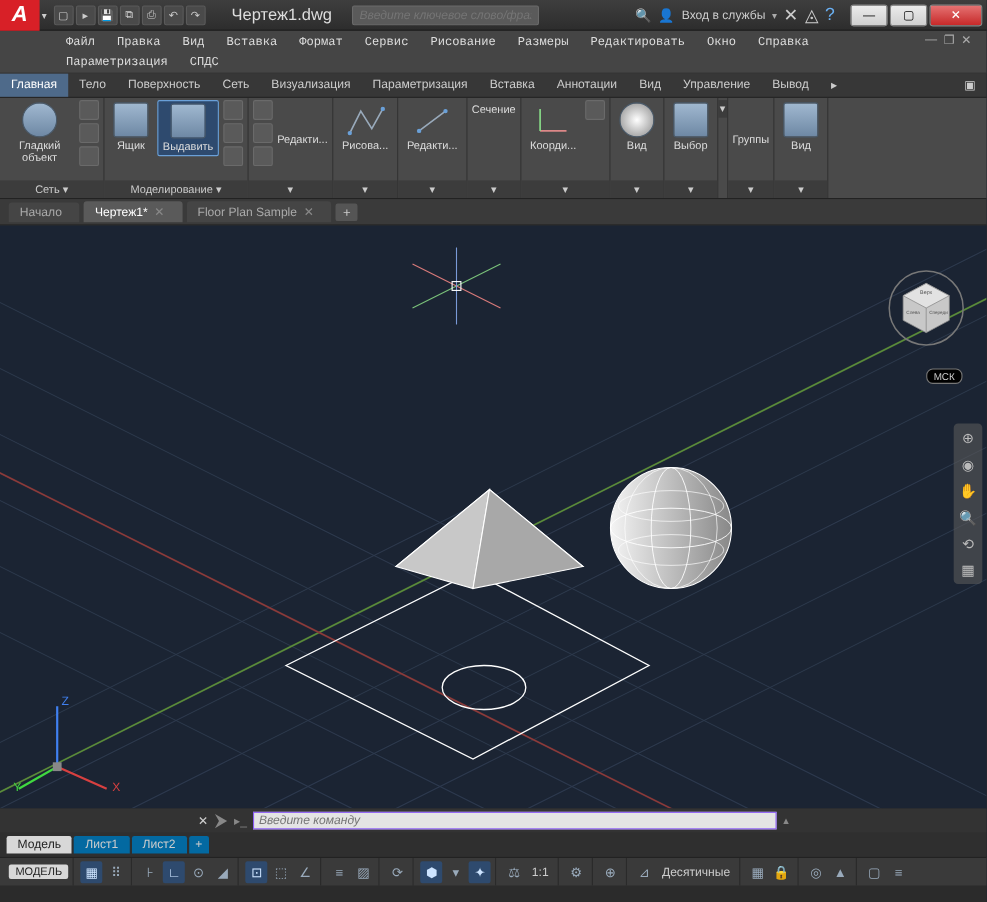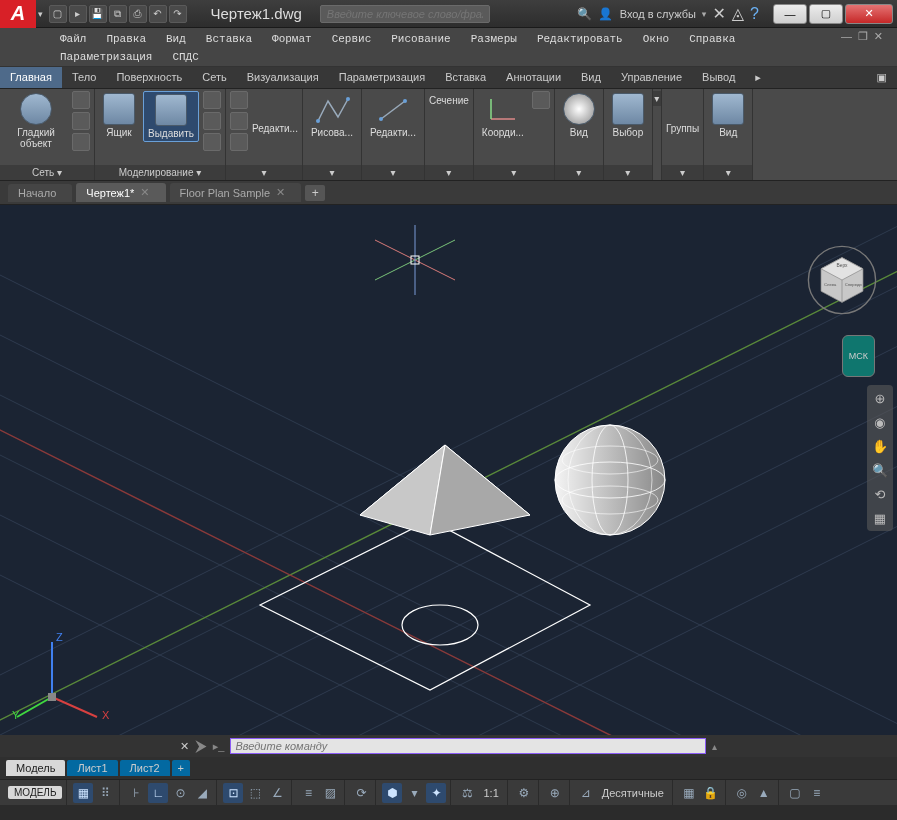--- a/index.html
+++ b/index.html
@@ -49,21 +49,21 @@
 .tab-close { font-size: 11px; color: #888; }
 .tab-add { width: 20px; height: 16px; background: #555; color: #ccc; display: flex; align-items: center; justify-content: center; border-radius: 2px; font-size: 12px; }
 
 
 .viewport { position: relative; height: 530px; background: #1b2433; overflow: hidden; }
 .vp-label { position: absolute; top: 6px; left: 8px; color: #fff; font-size: 11px; z-index: 5; background: rgba(0,0,0,0.2); padding: 1px 2px; }
 .grid-svg { position: absolute; inset: 0; }
 .axis-svg { position: absolute; inset: 0; pointer-events: none; }
 .shapes-svg { position: absolute; inset: 0; pointer-events: none; }
 .viewcube { position: absolute; top: 40px; right: 20px; width: 70px; height: 70px; }
-.mck-badge { position: absolute; top: 130px; right: 22px; background: #0f766e; color: #ccc; font-size: 9px; padding: 15px 6px; border-radius: 6px; border: 1px solid #777; }
+.mck-badge { position: absolute; top: 130px; right: 22px; background: #000000; color: #ccc; font-size: 9px; padding: 1px 6px; border-radius: 6px; border: 1px solid #777; }
 .nav-bar { position: absolute; right: 4px; top: 180px; width: 26px; background: rgba(90,90,90,0.6); border-radius: 4px; padding: 4px 0; display: flex; flex-direction: column; gap: 6px; align-items: center; }
 .nav-tool { width: 18px; height: 18px; color: #bbb; font-size: 13px; display: flex; align-items: center; justify-content: center; }
 .ucs { position: absolute; bottom: 8px; left: 12px; }
 
 
 .cmdline { background: #333; display: flex; align-items: center; height: 22px; padding: 0 180px 0 180px; gap: 6px; position: relative; }
 .cmd-close { color: #ccc; font-size: 11px; }
 .cmd-arrow { color: #888; }
 .cmd-input { flex: 1; background: #e4e4e4; border: 1px solid #8b5cf6; height: 16px; font-size: 11px; padding: 0 4px; color: #666; font-style: italic; }
 

